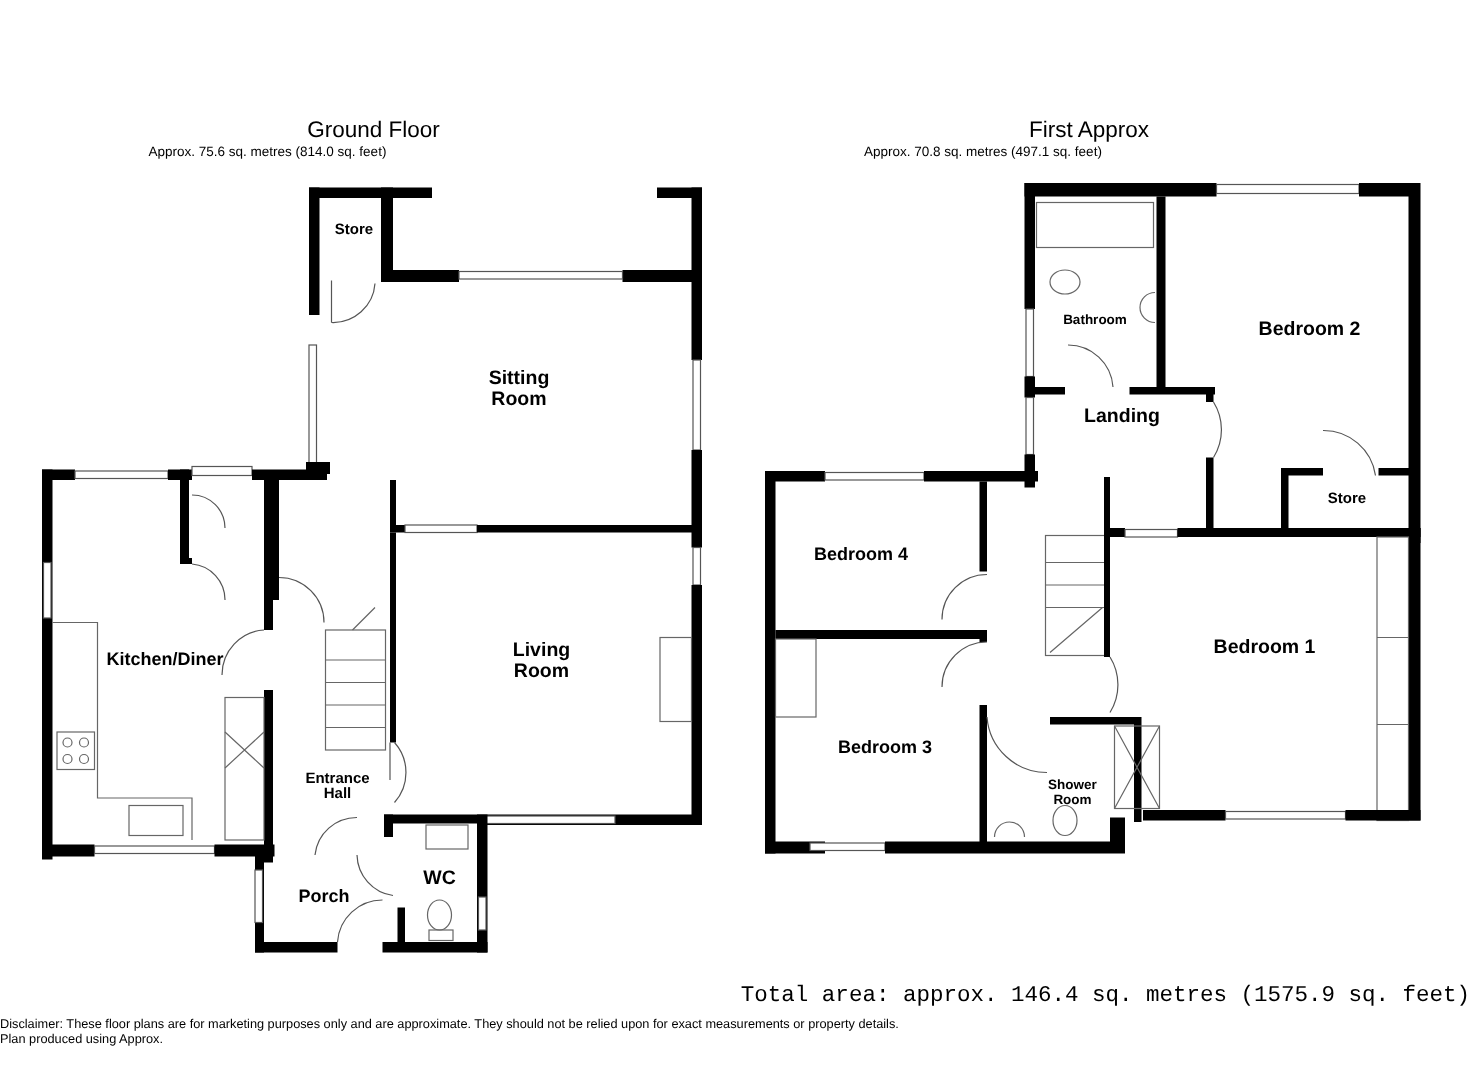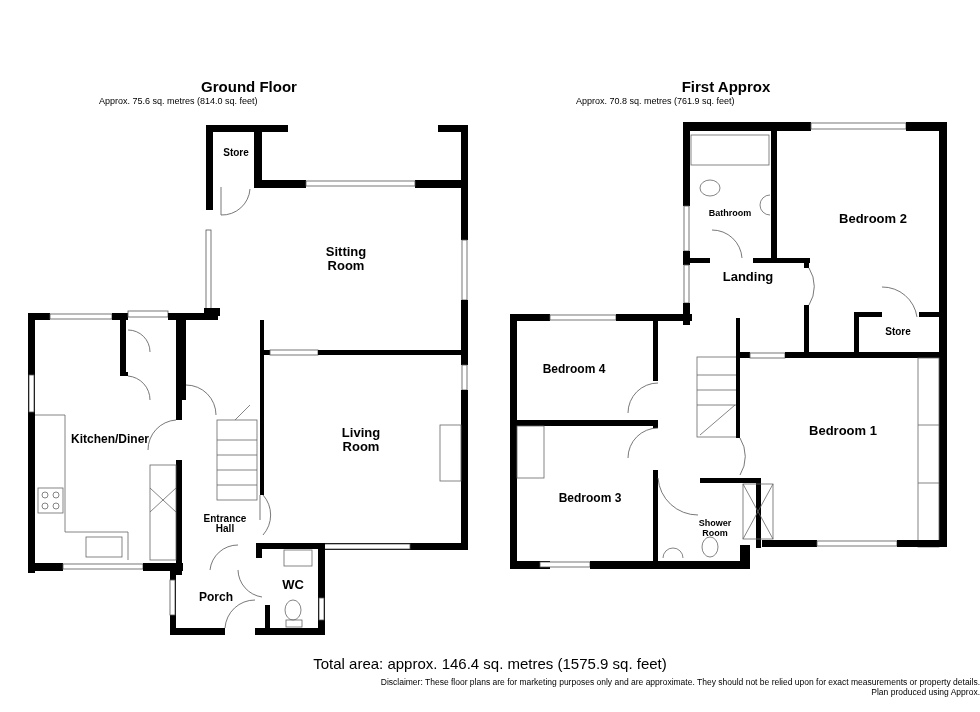--- a/index.html
+++ b/index.html
@@ -1,34 +1,34 @@
 <!DOCTYPE html>
 <html><head>
 <meta charset="utf-8">
 <style>
   html,body{margin:0;padding:0;background:#ffffff;}
   body{width:980px;height:712px;position:relative;overflow:hidden;font-family:"Liberation Sans",sans-serif;color:#000;}
-  .title{position:absolute;text-align:center;font-weight:bold;font-size:15px;width:300px;}
+  .title{position:absolute;text-align:center;font-weight:normal;font-size:15px;width:300px;}
   .sub{position:absolute;text-align:left;font-size:9px;width:300px;}
   svg{position:absolute;left:0;top:0;}
   .wall{fill:#000;}
   .win{fill:#fff;stroke:#555;stroke-width:0.8;}
   .fix{fill:none;stroke:#666;stroke-width:0.8;}
   .door{fill:none;stroke:#555;stroke-width:0.8;}
   .lbl{font-family:"Liberation Sans",sans-serif;font-weight:bold;fill:#000;text-anchor:middle;}
-  .total{position:absolute;left:0;width:980px;top:655px;text-align:center;font-size:15px;}
-  .disc{position:absolute;left:0;width:980px;top:677px;text-align:right;font-size:8.5px;line-height:10px;}
+  .total{position:absolute;left:0;width:980px;top:655px;text-align:right;font-size:15px;font-family:Liberation Mono, monospace;}
+  .disc{position:absolute;left:0;width:980px;top:677px;text-align:left;font-size:8.5px;line-height:10px;}
 </style>
 </head>
 <body>
 
 <div class="title" style="left:99px;top:78px;">Ground Floor</div>
 <div class="sub" style="left:99px;top:96px;">Approx. 75.6 sq. metres (814.0 sq. feet)</div>
 <div class="title" style="left:576px;top:78px;">First Approx</div>
-<div class="sub" style="left:576px;top:96px;">Approx. 70.8 sq. metres (761.9 sq. feet)</div>
+<div class="sub" style="left:576px;top:96px;">Approx. 70.8 sq. metres (497.1 sq. feet)</div>
 
 <svg width="980" height="712" viewBox="0 0 980 712">
 
   <g>
 
     <rect class="wall" x="206" y="125" width="82" height="7"></rect>
     <rect class="wall" x="206" y="125" width="7" height="85"></rect>
     <rect class="wall" x="254" y="125" width="8" height="62"></rect>
     <rect class="wall" x="254" y="180" width="52" height="8"></rect>
     <rect class="wall" x="415" y="180" width="50" height="8"></rect>

